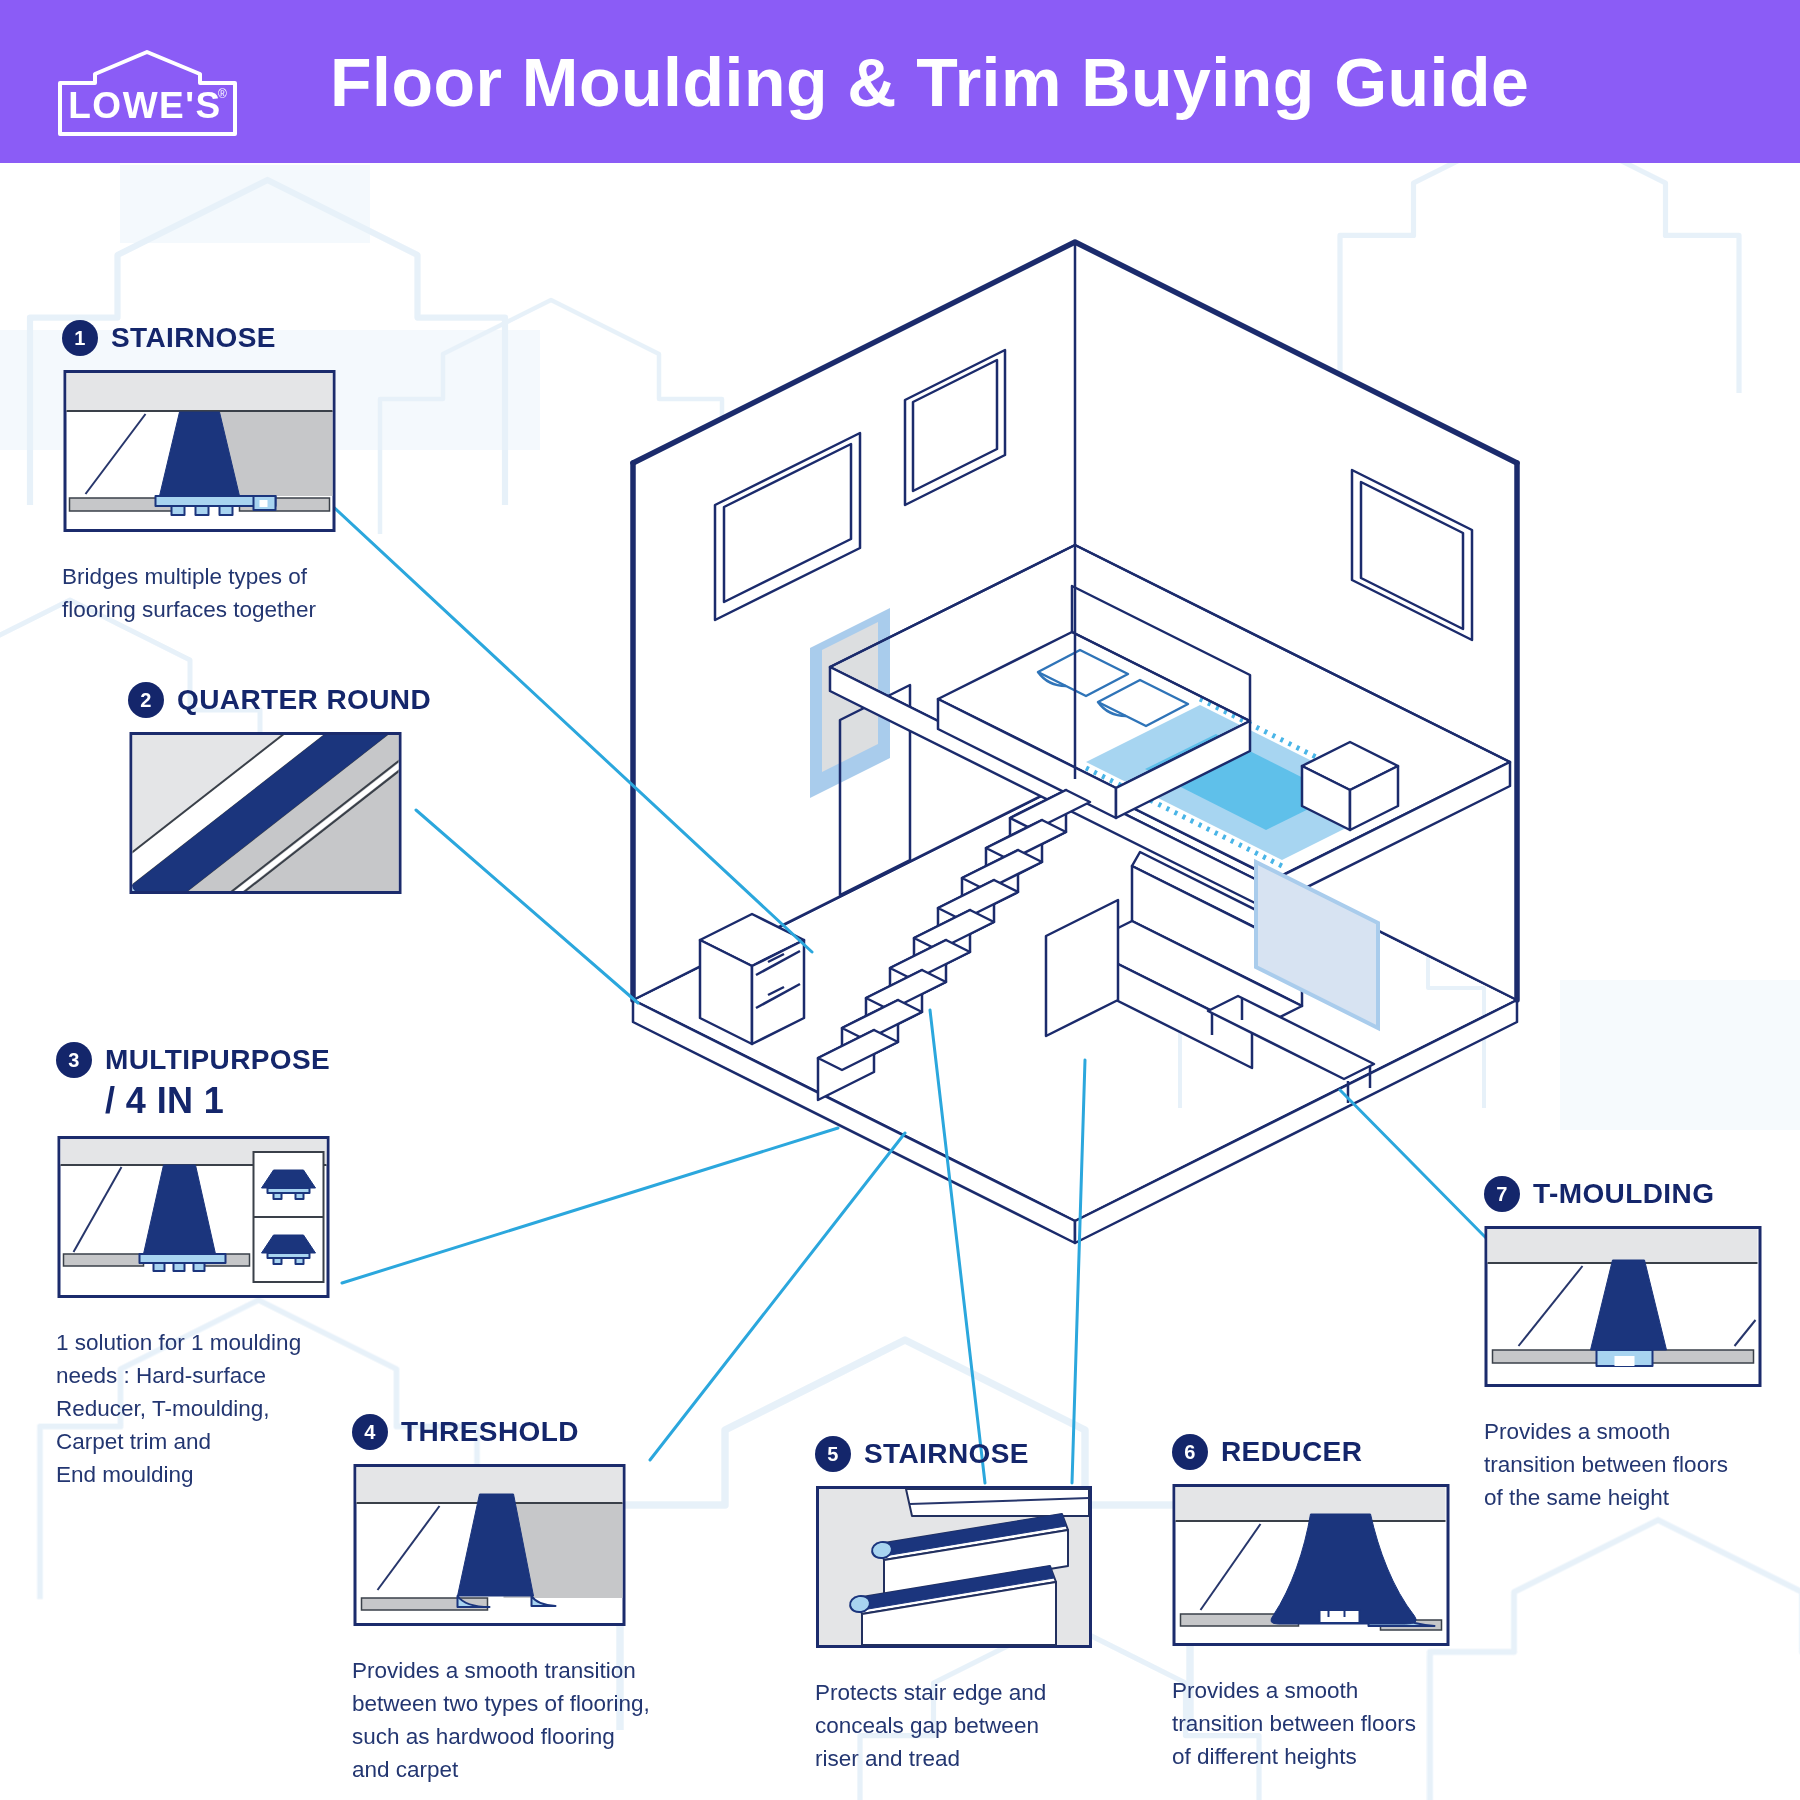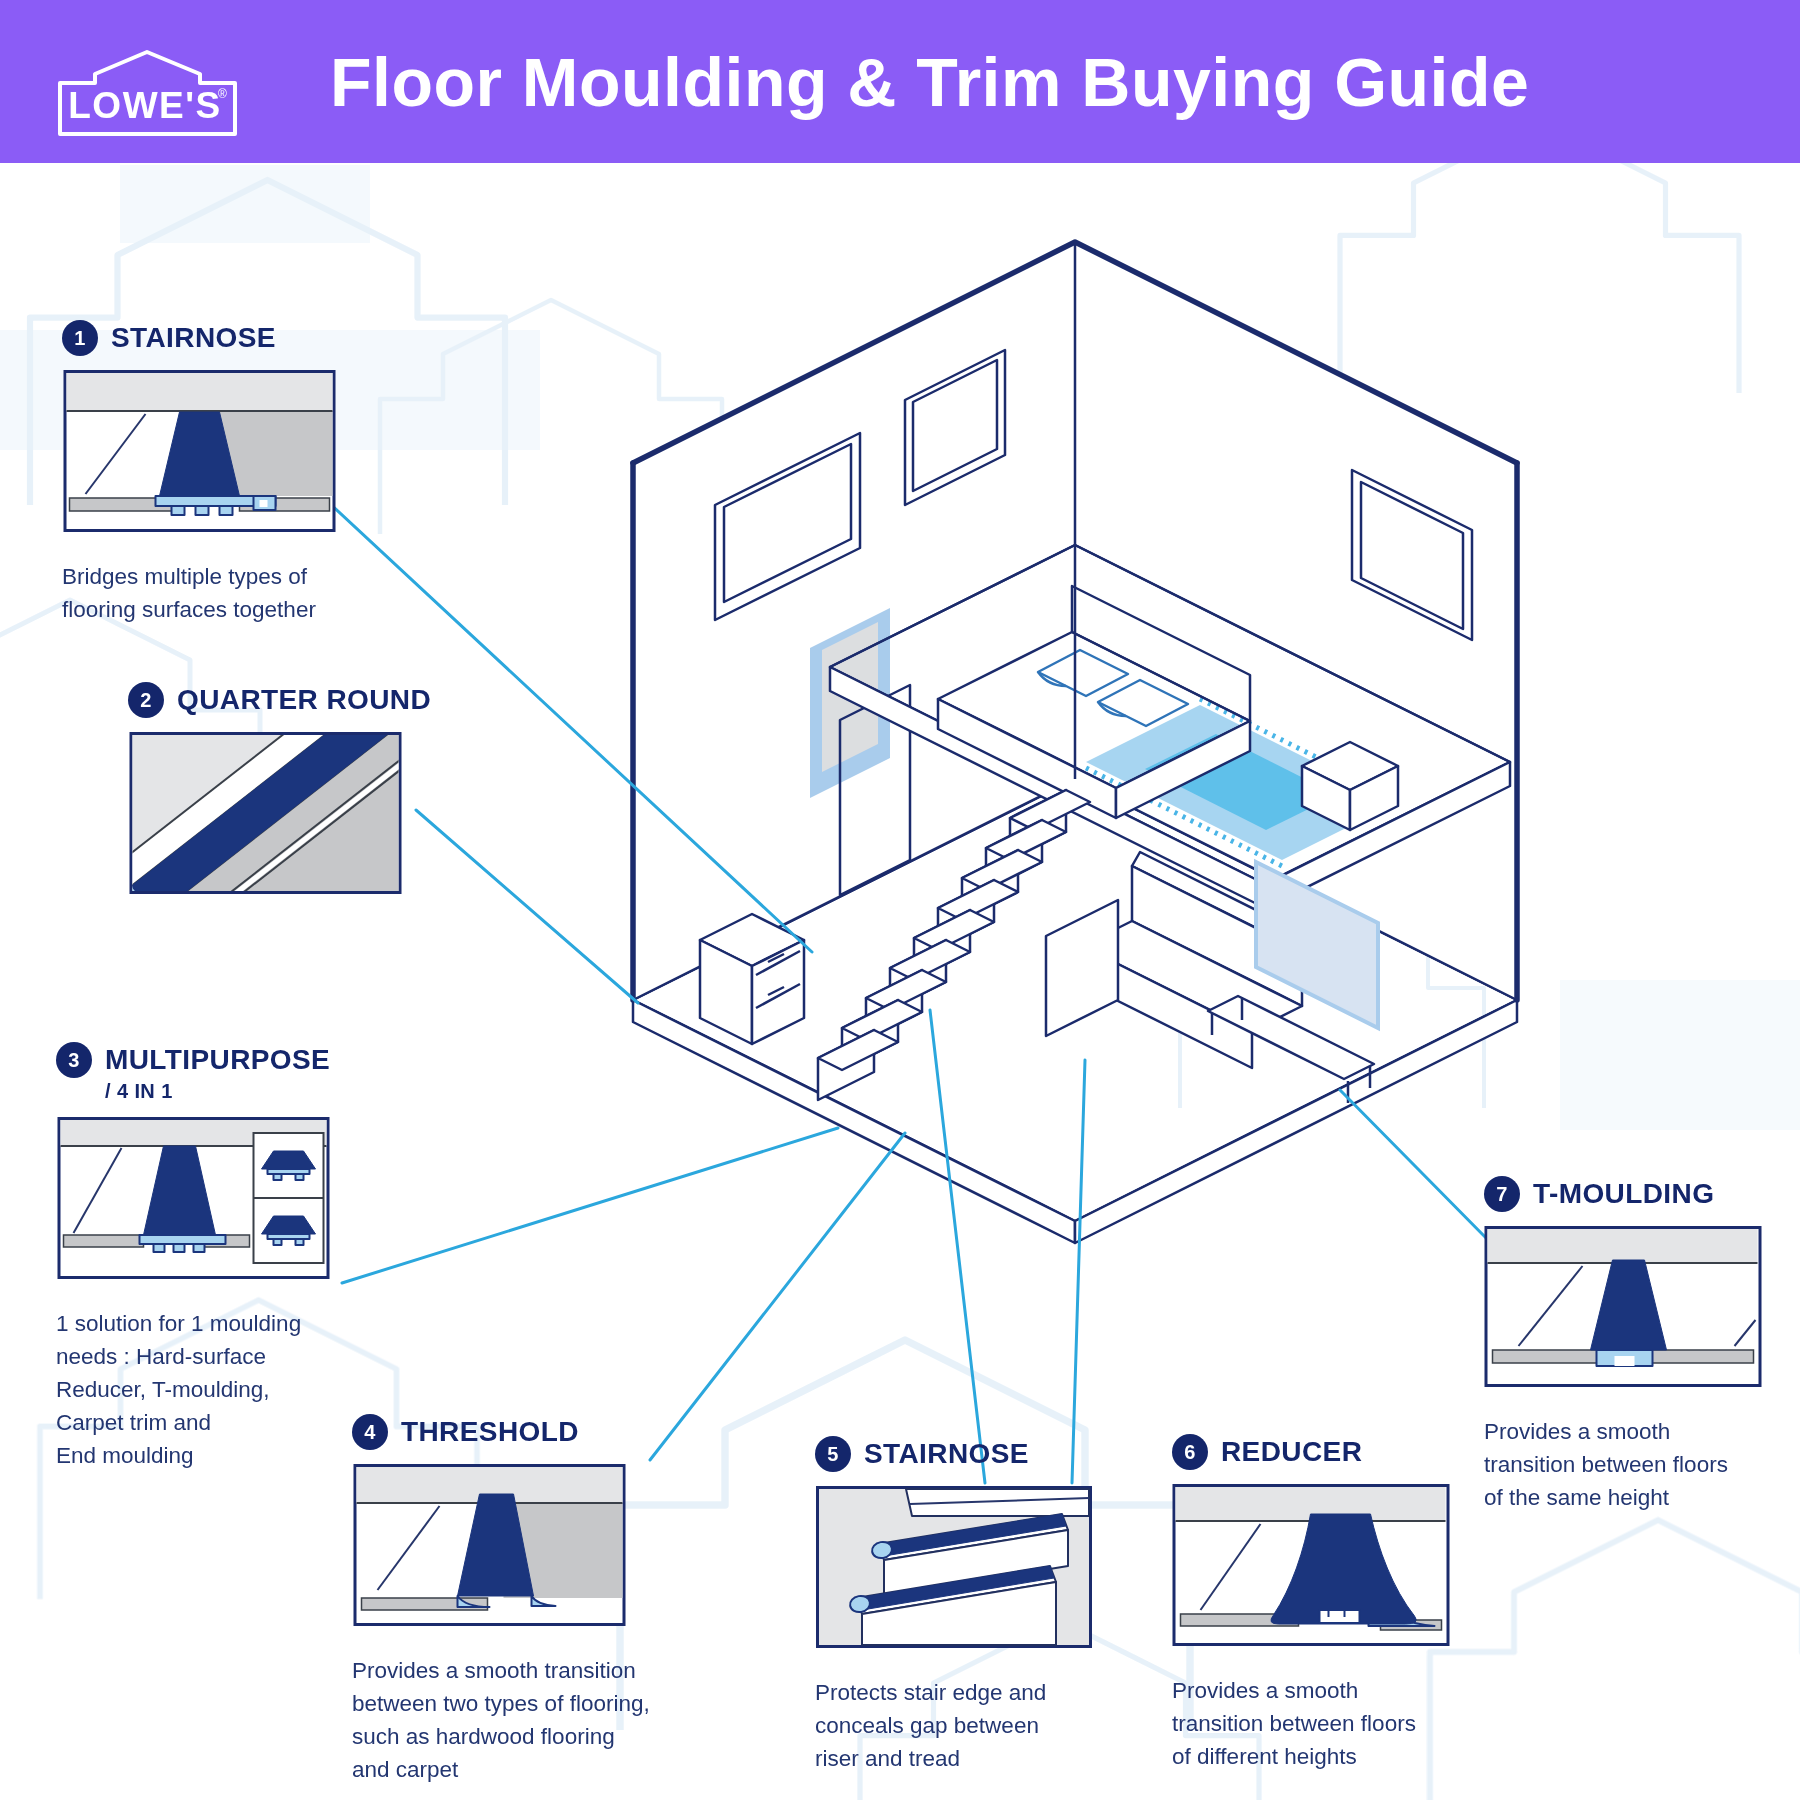--- a/index.html
+++ b/index.html
@@ -13,21 +13,21 @@
           display:flex;align-items:center}
   .logo{position:absolute;left:55px;top:46px}
   .title{margin-left:330px;color:#fff;font-size:68px;font-weight:800;letter-spacing:.5px}
 
   
   .callout{position:absolute;color:#14266B}
   .co-head{display:flex;align-items:center;gap:13px;font-weight:800;font-size:28px;
            letter-spacing:.4px;white-space:nowrap}
   .badge{width:36px;height:36px;border-radius:50%;background:#14266B;color:#fff;display:flex;
          align-items:center;justify-content:center;font-size:20px;font-weight:800;flex:0 0 36px}
-  .co-head2{font-weight:800;font-size:20px;letter-spacing:.4px;margin:2px 0 0 49px}
+  .co-head2{font-weight:800;font-size:36px;letter-spacing:.4px;margin:2px 0 0 49px}
   .co-img{margin-top:14px}
   .co-caption{margin-top:28px;font-size:22.5px;line-height:33px;color:#233671;
               white-space:pre-line;max-width:340px}
   .co-1{left:62px;top:320px}
   .co-2{left:128px;top:682px}
   .co-3{left:56px;top:1042px}
   .co-4{left:352px;top:1414px}
   .co-5{left:815px;top:1436px}
   .co-6{left:1172px;top:1434px}
   .co-7{left:1484px;top:1176px}

